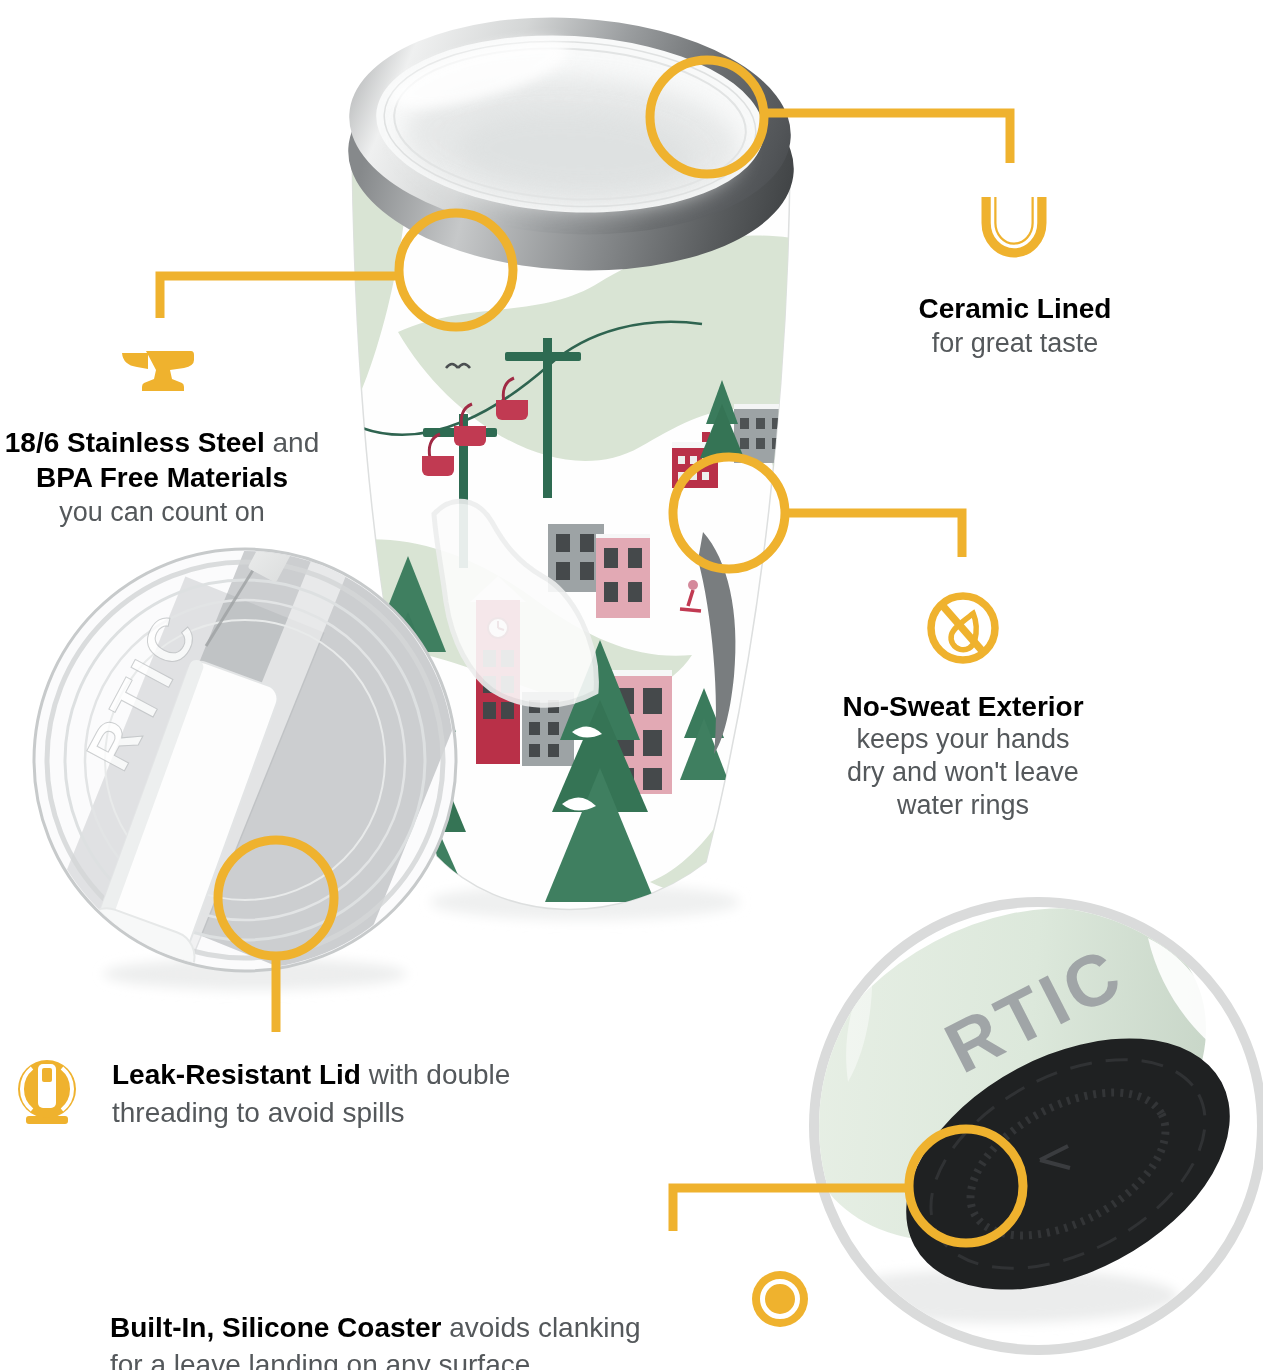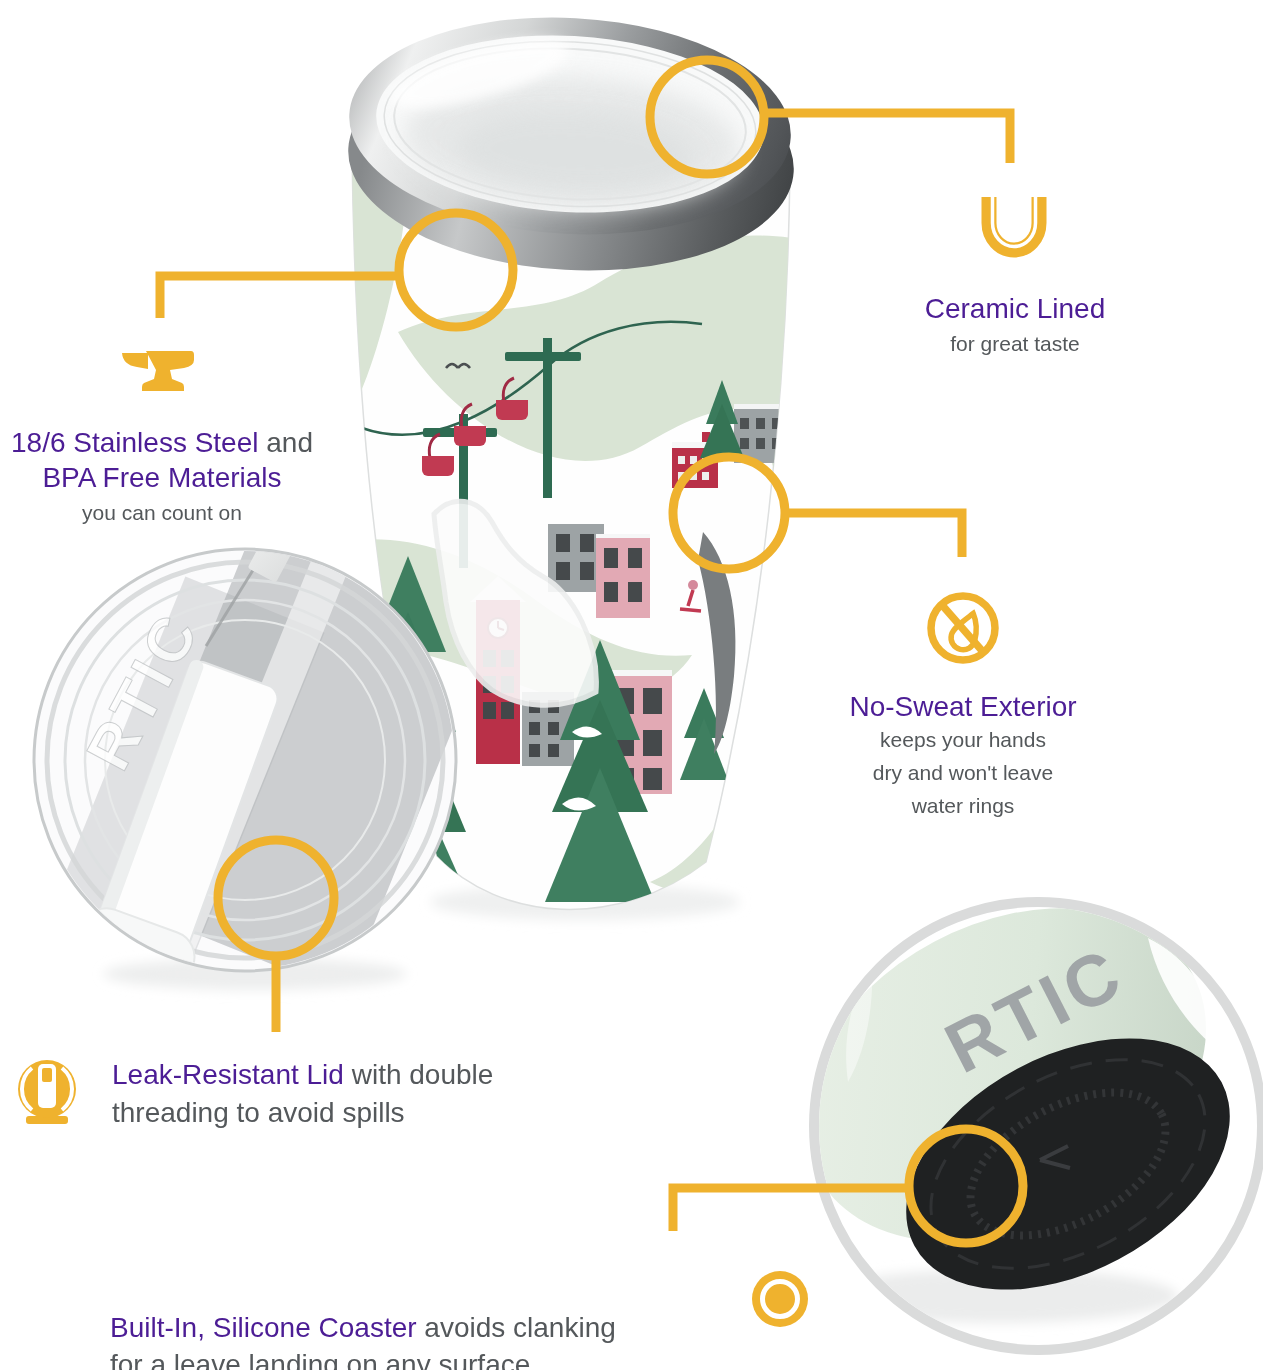--- a/index.html
+++ b/index.html
@@ -2,24 +2,24 @@
 <html><head>
 <meta charset="utf-8">
 <style>
   html,body { margin:0; padding:0; background:#ffffff; }
   .canvas {
     position:relative; width:1263px; height:1370px; overflow:hidden;
     background:#ffffff; font-family:"Liberation Sans", sans-serif;
   }
   .layer { position:absolute; left:0; top:0; }
   .fb { position:absolute; }
-  .b { font-weight:400; color:#4c1d95; }
+  .b { font-weight:700; color:#000000; }
   .r { font-weight:400; color:#54585B; }
   .fs28 { font-size:28px; }
-  .fs27 { font-size:21px; }
+  .fs27 { font-size:27px; }
   #t-ceramic  { left:835px;  top:291px;  width:360px; text-align:center; line-height:35px; }
   #t-stainless{ left:-6px;   top:425px;  width:336px; text-align:center; line-height:35px; }
   #t-nosweat  { left:805px;  top:690px;  width:316px; text-align:center; line-height:33px; }
   #t-lid      { left:112px;  top:1056px; width:500px; line-height:38px; text-align:left; }
   #t-coaster  { left:110px;  top:1309px; width:598px; text-align:left; line-height:37px; }
   .icon { position:absolute; }
 </style>
 </head>
 <body>
 <div class="canvas">

